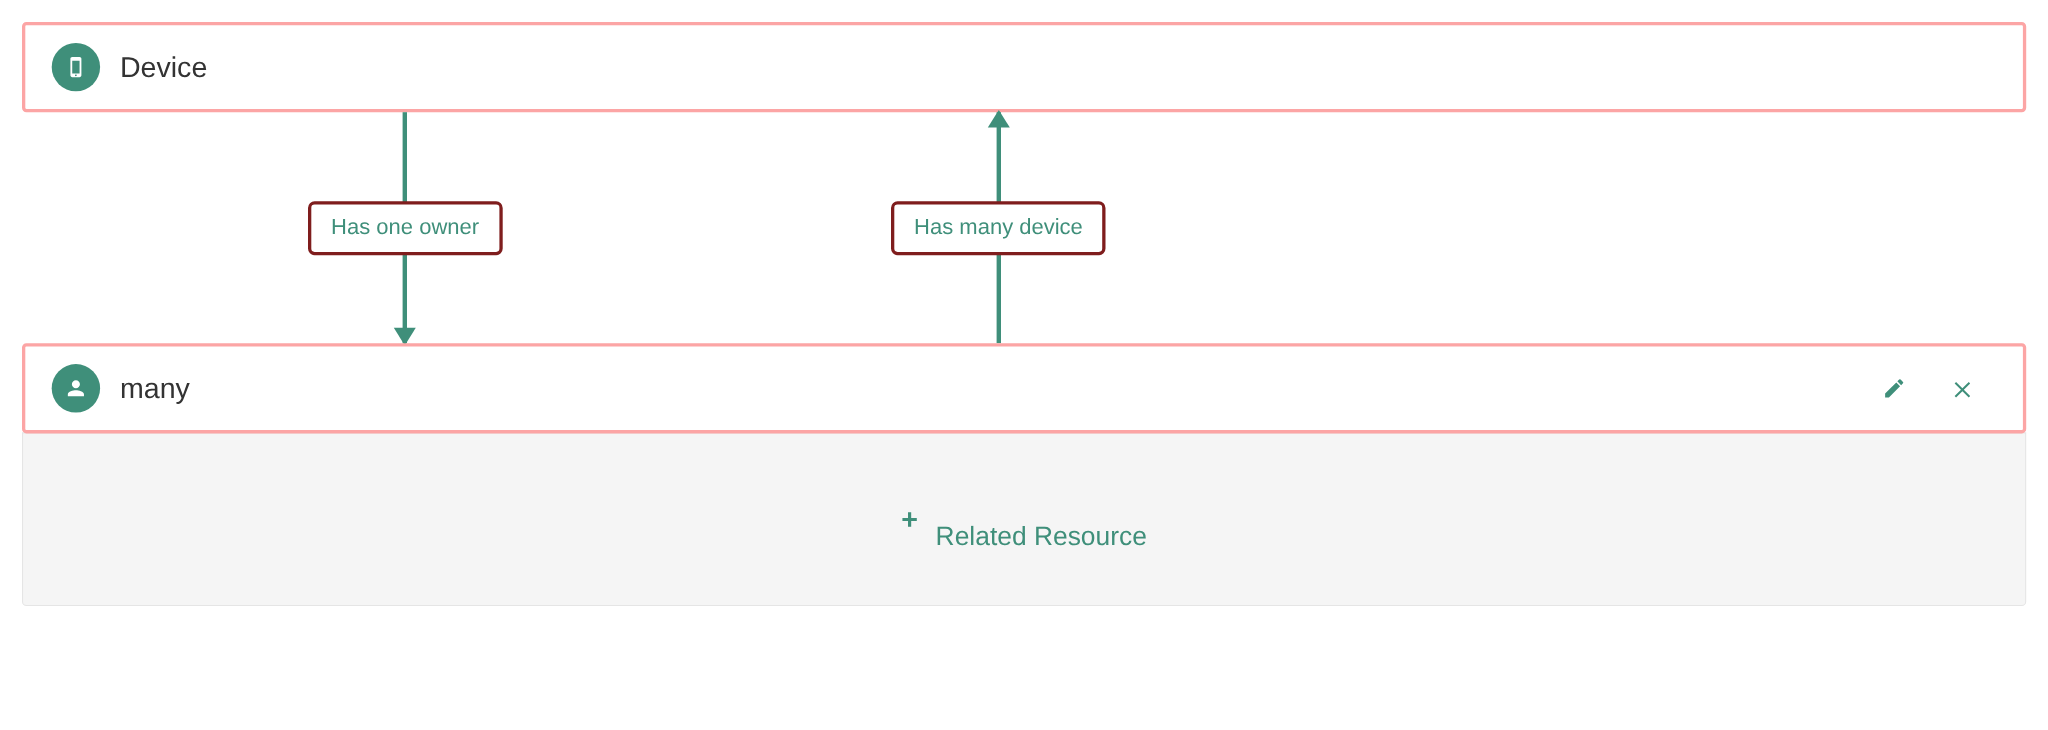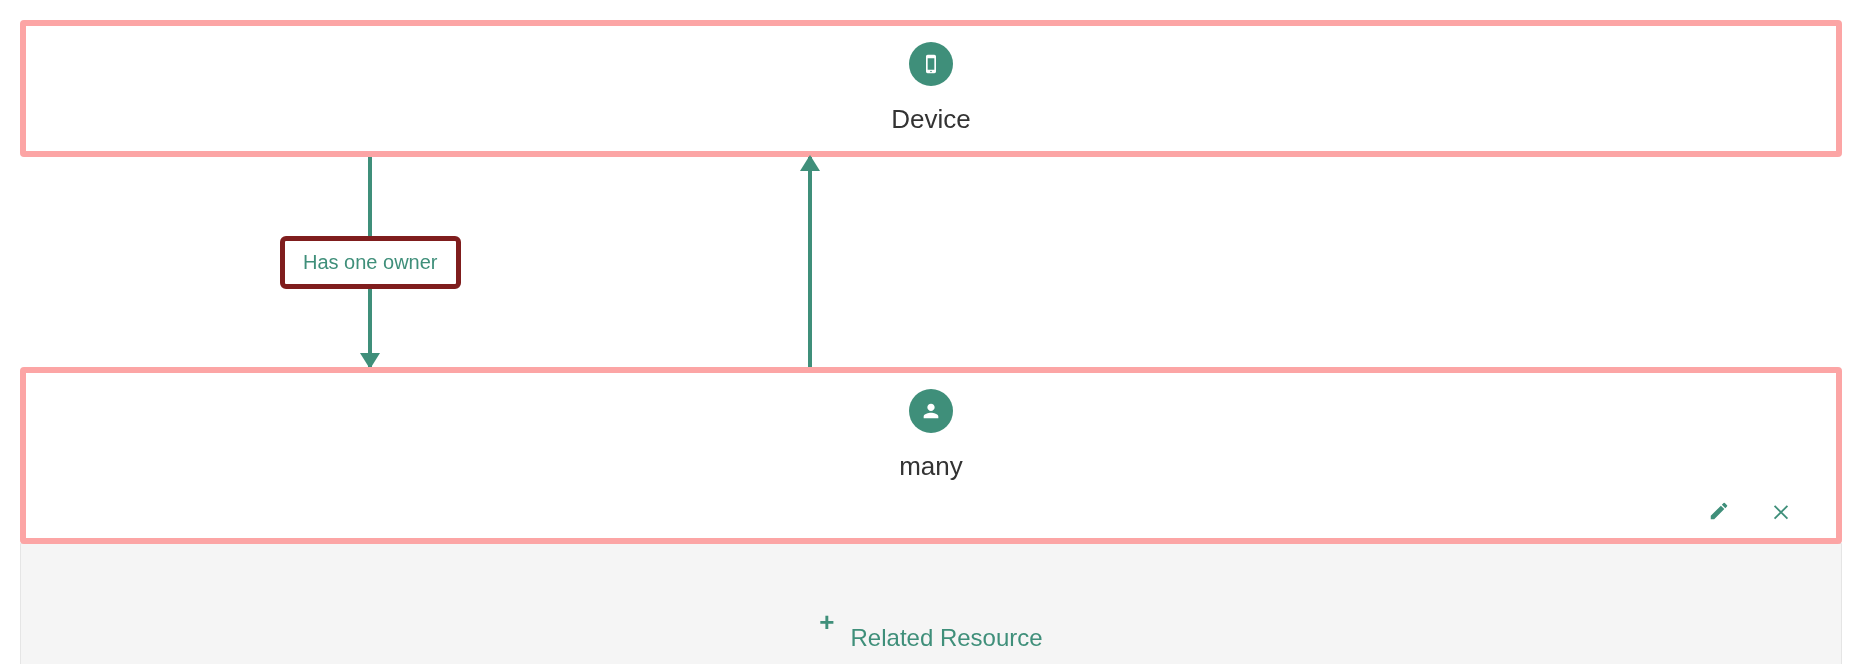--- a/index.html
+++ b/index.html
@@ -22,29 +22,28 @@
     font-weight: 600;
     color: #333;
     padding-top: 10px;
     white-space: nowrap;
   }
   .diagram-area {
     flex: 1;
     position: relative;
   }
   .resource-card {
-    border: 6px solid #fca5a5;
+    border: 3px solid #fca5a5;
     border-radius: 4px;
     background: #fff;
     padding: 16px 24px;
     display: flex;
     align-items: center;
     gap: 18px;
     position: relative;
-    flex-direction: column;
   }
   .resource-icon {
     width: 44px;
     height: 44px;
     border-radius: 50%;
     background: #3f8f7a;
     display: flex;
     align-items: center;
     justify-content: center;
     flex-shrink: 0;
@@ -118,21 +117,21 @@
     width: 0;
     height: 0;
     border-left: 10px solid transparent;
     border-right: 10px solid transparent;
     border-bottom: 16px solid #3f8f7a;
   }
   .relation-label {
     position: relative;
     z-index: 2;
     background: #fff;
-    border: 5px solid #7f1d1d;
+    border: 3px solid #7f1d1d;
     border-radius: 6px;
     padding: 10px 18px;
     font-size: 20px;
     color: #3f8f7a;
     white-space: nowrap;
   }
   .add-related-panel {
     border: 1px solid #e5e5e5;
     background: #f5f5f5;
     border-radius: 0 0 4px 4px;
@@ -173,20 +172,21 @@
 
     <div class="connector-region">
       <div class="connector connector-left">
         <div class="connector-line"></div>
         <div class="arrow-down"></div>
         <div class="relation-label">Has one owner</div>
       </div>
       <div class="connector connector-right">
         <div class="connector-line"></div>
         <div class="arrow-up"></div>
+        <div class="relation-label">Has many device</div>
       </div>
     </div>
 
     <div class="resource-card">
       <div class="resource-icon">
         <svg viewBox="0 0 24 24" width="22" height="22">
           <path d="M12 12c2.21 0 4-1.79 4-4s-1.79-4-4-4-4 1.79-4 4 1.79 4 4 4zm0 2c-2.67 0-8 1.34-8 4v2h16v-2c0-2.66-5.33-4-8-4z"></path>
         </svg>
       </div>
       <div class="resource-title">many</div>

